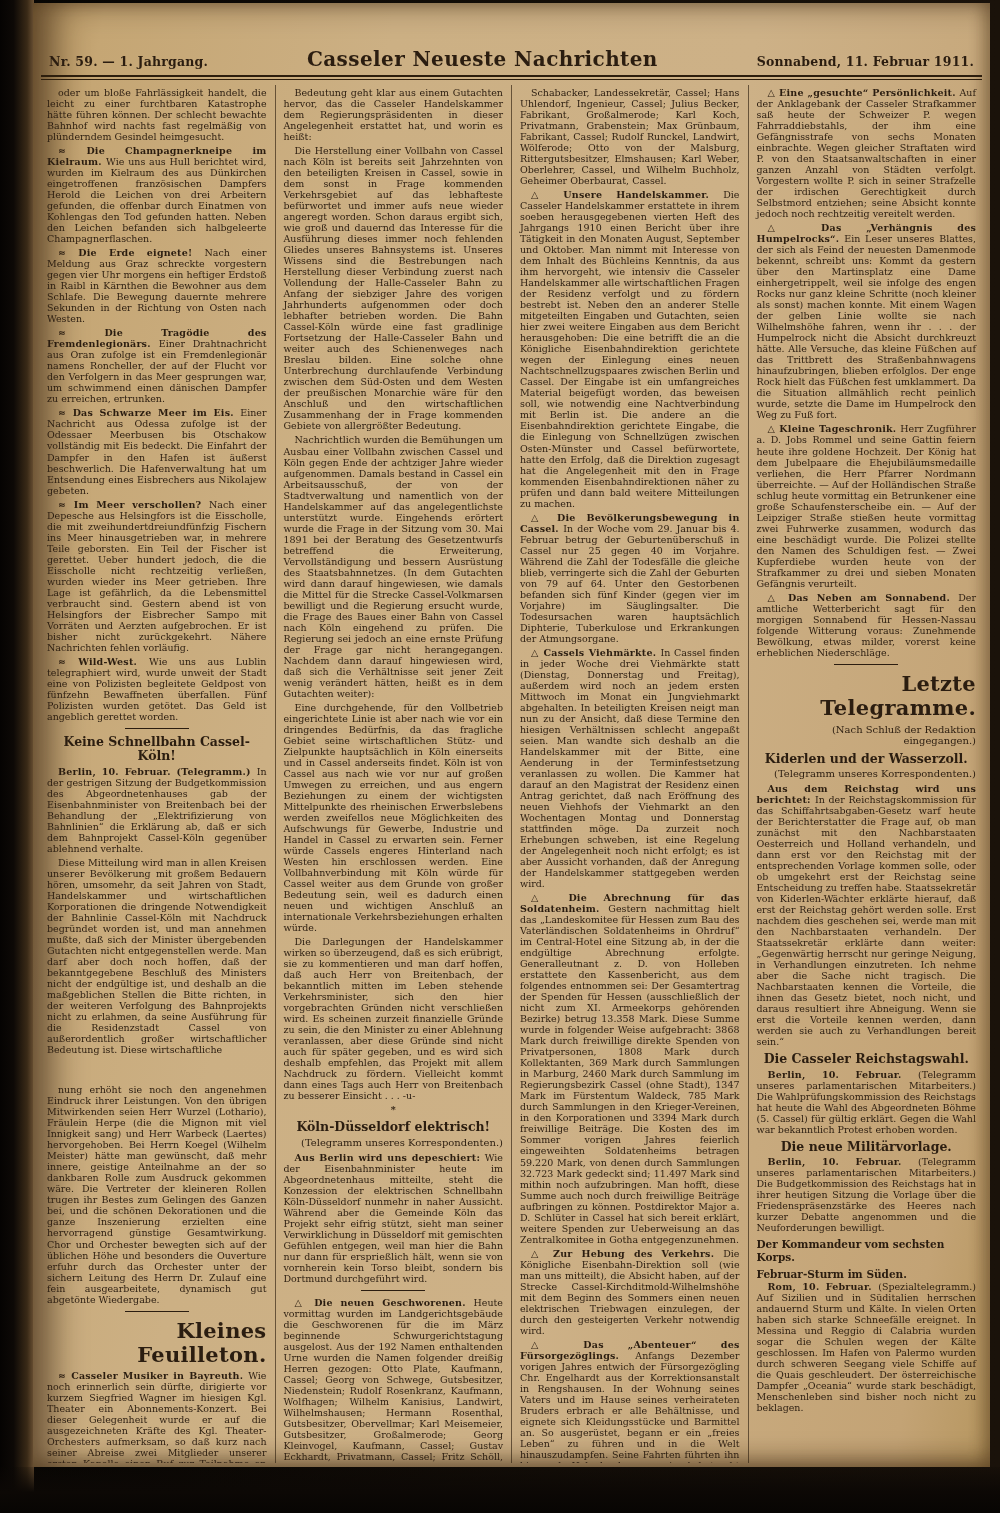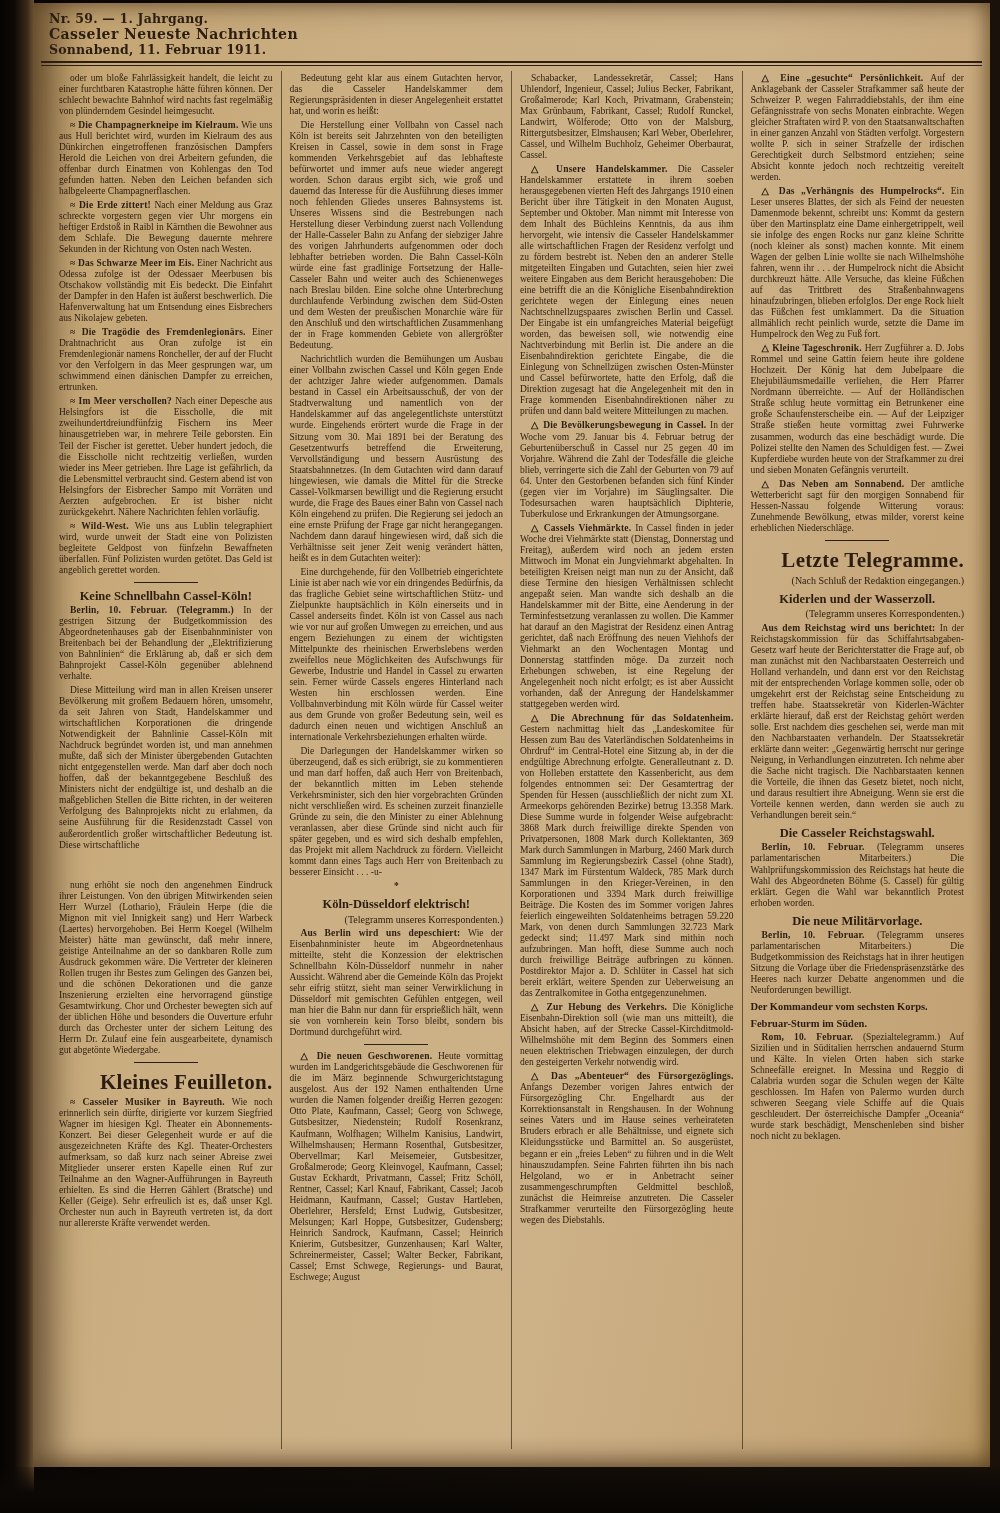--- a/index.html
+++ b/index.html
@@ -17,27 +17,27 @@
     background:linear-gradient(180deg,rgba(10,7,4,.2) 0%,#0c0805 55%,#070503 100%);
   }
   .paper{
     position:absolute;left:33px;top:3px;width:957px;height:1464px;
     background:linear-gradient(100deg,#b2925f 0%,#c5a674 6%,#ccb084 30%,#cdb187 60%,#c3a375 92%,#b6965f 100%);
     box-shadow:inset 22px 0 30px rgba(43,24,8,.5), inset -8px 0 14px rgba(66,42,16,.3), inset 0 -10px 18px rgba(66,42,16,.25);
     color:#2b1d10;
   }
   .masthead{
     display:flex;justify-content:space-between;align-items:baseline;
-    padding:8px 16px 4px;font-weight:bold;flex-direction:column;
+    padding:8px 16px 4px;font-weight:bold;
   }
   .mast-issue,.mast-date{font-size:12.5px;letter-spacing:.2px;}
-  .mast-title{font-size:14px;letter-spacing:.4px;}
+  .mast-title{font-size:20px;letter-spacing:.4px;margin-top:36px;}
   .mast-rule-a{border-bottom:2px solid #2d1e0d;margin:0 8px;}
   .mast-rule-b{border-bottom:1px solid #2d1e0d;margin:2px 8px 0;}
-  .columns{display:flex;padding:5px 18px 0;font-family:Liberation Serif, serif;}
+  .columns{display:flex;padding:5px 6px 0;}
   .col{
     flex:1 1 0;min-width:0;padding:2px 8px 0;height:1376px;overflow:hidden;
     font-size:9.5px;line-height:1.16;text-rendering:optimizeLegibility;
   }
   .col + .col{border-left:1px solid rgba(47,32,16,.65);}
   .para{margin:0 0 3px;text-align:justify;text-indent:11px;hyphens:auto;}
   .para b{letter-spacing:.2px;margin-top:8px;}
   .h1{font-size:21px;text-align:right;font-weight:bold;margin:7px 0 3px;letter-spacing:.3px;}
   .h2{font-size:12.5px;text-align:center;font-weight:bold;margin:5px 0 2px;}
   .h3{font-size:10.5px;text-align:left;font-weight:bold;margin:5px 0 1px;}
@@ -57,23 +57,23 @@
     <span class="mast-title">Casseler Neueste Nachrichten</span>
     <span class="mast-date">Sonnabend, 11. Februar 1911.</span>
   </div>
   <div class="mast-rule-a"></div>
   <div class="mast-rule-b"></div>
 
   <div class="columns" id="columns">
       <div class="col">
         <p class="para">oder um bloße Fahrlässigkeit handelt, die leicht zu einer furchtbaren Katastrophe hätte führen können. Der schlecht bewachte Bahnhof wird nachts fast regelmäßig von plünderndem Gesindel heimgesucht.</p>
         <p class="para"><b>≈ Die Champagnerkneipe im Kielraum. </b>Wie uns aus Hull berichtet wird, wurden im Kielraum des aus Dünkirchen eingetroffenen französischen Dampfers Herold die Leichen von drei Arbeitern gefunden, die offenbar durch Einatmen von Kohlengas den Tod gefunden hatten. Neben den Leichen befanden sich halbgeleerte Champagnerflaschen.</p>
-        <p class="para"><b>≈ Die Erde zittert! </b>Nach einer Meldung aus Graz schreckte vorgestern gegen vier Uhr morgens ein heftiger Erdstoß in Raibl in Kärnthen die Bewohner aus dem Schlafe. Die Bewegung dauernte mehrere Sekunden in der Richtung von Osten nach Westen.</p>
+        <p class="para"><b>≈ Die Erde eignete! </b>Nach einer Meldung aus Graz schreckte vorgestern gegen vier Uhr morgens ein heftiger Erdstoß in Raibl in Kärnthen die Bewohner aus dem Schlafe. Die Bewegung dauernte mehrere Sekunden in der Richtung von Osten nach Westen.</p>
+        <p class="para"><b>≈ Die Tragödie des Fremdenlegionärs. </b>Einer Drahtnachricht aus Oran zufolge ist ein Fremdenlegionär namens Roncheller, der auf der Flucht vor den Verfolgern in das Meer gesprungen war, um schwimmend einen dänischen Dampfer zu erreichen, ertrunken.</p>
         <p class="para"><b>≈ Das Schwarze Meer im Eis. </b>Einer Nachricht aus Odessa zufolge ist der Odessaer Meerbusen bis Otschakow vollständig mit Eis bedeckt. Die Einfahrt der Dampfer in den Hafen ist äußerst beschwerlich. Die Hafenverwaltung hat um Entsendung eines Eisbrechers aus Nikolajew gebeten.</p>
-        <p class="para"><b>≈ Die Tragödie des Fremdenlegionärs. </b>Einer Drahtnachricht aus Oran zufolge ist ein Fremdenlegionär namens Roncheller, der auf der Flucht vor den Verfolgern in das Meer gesprungen war, um schwimmend einen dänischen Dampfer zu erreichen, ertrunken.</p>
         <p class="para"><b>≈ Im Meer verschollen? </b>Nach einer Depesche aus Helsingfors ist die Eisscholle, die mit zweihundertdreiundfünfzig Fischern ins Meer hinausgetrieben war, in mehrere Teile geborsten. Ein Teil der Fischer ist gerettet. Ueber hundert jedoch, die die Eisscholle nicht rechtzeitig verließen, wurden wieder ins Meer getrieben. Ihre Lage ist gefährlich, da die Lebensmittel verbraucht sind. Gestern abend ist von Helsingfors der Eisbrecher Sampo mit Vorräten und Aerzten aufgebrochen. Er ist bisher nicht zurückgekehrt. Nähere Nachrichten fehlen vorläufig.</p>
         <p class="para"><b>≈ Wild-West. </b>Wie uns aus Lublin telegraphiert wird, wurde unweit der Stadt eine von Polizisten begleitete Geldpost von fünfzehn Bewaffneten überfallen. Fünf Polizisten wurden getötet. Das Geld ist angeblich gerettet worden.</p>
         <div class="rule"></div>
         <div class="h2">Keine Schnellbahn Cassel-Köln!</div>
         <p class="para"><b>Berlin, 10. Februar. (Telegramm.) </b>In der gestrigen Sitzung der Budgetkommission des Abgeordnetenhauses gab der Eisenbahnminister von Breitenbach bei der Behandlung der „Elektrifizierung von Bahnlinien“ die Erklärung ab, daß er sich dem Bahnprojekt Cassel-Köln gegenüber ablehnend verhalte.</p>
         <p class="para">Diese Mitteilung wird man in allen Kreisen unserer Bevölkerung mit großem Bedauern hören, umsomehr, da seit Jahren von Stadt, Handelskammer und wirtschaftlichen Korporationen die dringende Notwendigkeit der Bahnlinie Cassel-Köln mit Nachdruck begründet worden ist, und man annehmen mußte, daß sich der Minister übergebenden Gutachten nicht entgegenstellen werde. Man darf aber doch noch hoffen, daß der bekanntgegebene Beschluß des Ministers nicht der endgültige ist, und deshalb an die maßgeblichen Stellen die Bitte richten, in der weiteren Verfolgung des Bahnprojekts nicht zu erlahmen, da seine Ausführung für die Residenzstadt Cassel von außerordentlich großer wirtschaftlicher Bedeutung ist. Diese wirtschaftliche</p>
         <div class="gap"></div>
         <p class="para">nung erhöht sie noch den angenehmen Eindruck ihrer Leistungen. Von den übrigen Mitwirkenden seien Herr Wurzel (Lothario), Fräulein Herpe (die die Mignon mit viel Innigkeit sang) und Herr Warbeck (Laertes) hervorgehoben. Bei Herrn Koegel (Wilhelm Meister) hätte man gewünscht, daß mehr innere, geistige Anteilnahme an der so dankbaren Rolle zum Ausdruck gekommen wäre. Die Vertreter der kleineren Rollen trugen ihr Bestes zum Gelingen des Ganzen bei, und die schönen Dekorationen und die ganze Inszenierung erzielten eine hervorragend günstige Gesamtwirkung. Chor und Orchester bewegten sich auf der üblichen Höhe und besonders die Ouverture erfuhr durch das Orchester unter der sichern Leitung des Herrn Dr. Zulauf eine fein ausgearbeitete, dynamisch gut abgetönte Wiedergabe.</p>
         <div class="rule"></div>
         <div class="h1">Kleines Feuilleton.</div>

